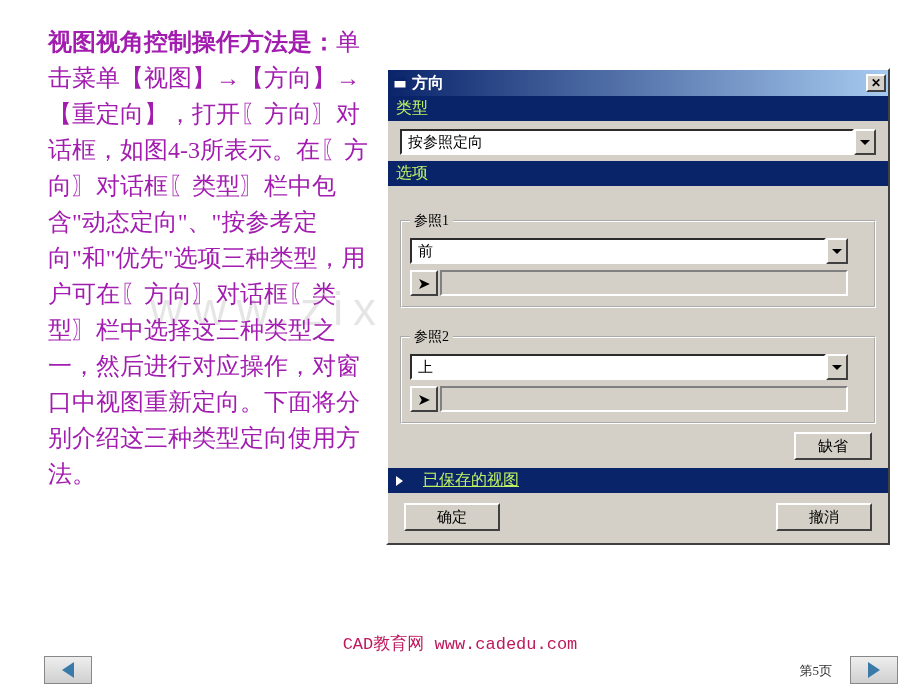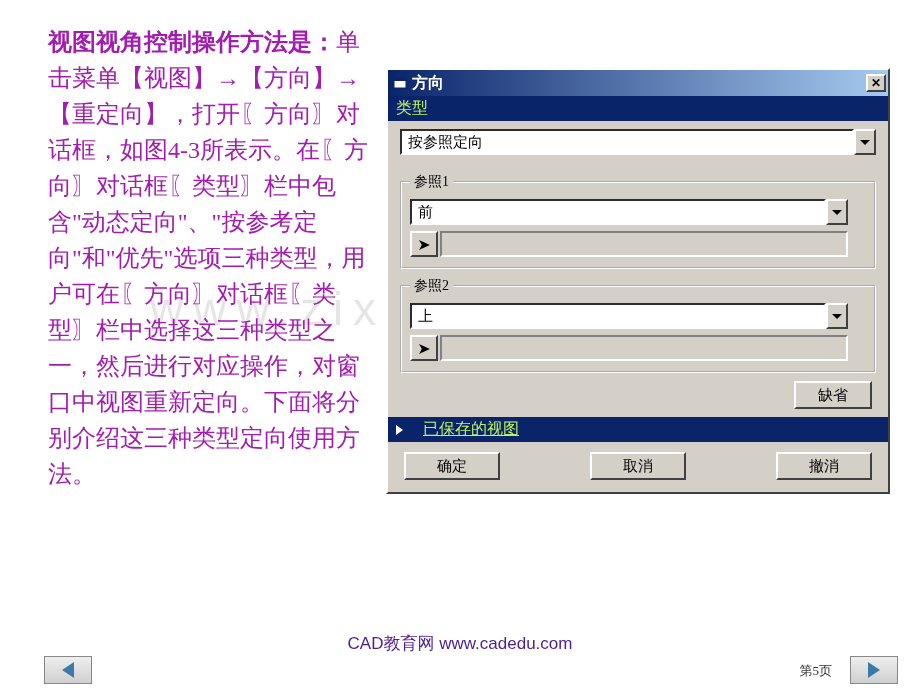--- a/index.html
+++ b/index.html
@@ -22,39 +22,39 @@
   .navy-label.saved { display: flex; align-items: center; gap: 20px; text-decoration: underline; }
   .navy-label .tri { display: inline-block; width: 0; height: 0; border-top: 5px solid transparent; border-bottom: 5px solid transparent; border-left: 7px solid #fff; }
 
   .section-body { padding: 6px 12px 0 12px; }
 
   .combo { display: flex; margin: 2px 0 6px 0; }
   .combo-input { flex: 1; height: 26px; background: #fff; border: 2px inset #d4d0c8; border-color: #808080 #ffffff #ffffff #808080; padding: 0 6px; font-size: 15px; font-family: "SimSun", serif; display: flex; align-items: center; }
   .combo-btn { width: 22px; height: 26px; background: #d4d0c8; border: 2px solid; border-color: #ffffff #404040 #404040 #ffffff; display: flex; align-items: center; justify-content: center; }
   .tri-down { width: 0; height: 0; border-left: 5px solid transparent; border-right: 5px solid transparent; border-top: 5px solid #000; }
 
-  fieldset.group { border: 2px groove #fff; margin: 6px 0 8px 0; padding: 6px 26px 10px 8px; }
+  fieldset.group { border: 2px groove #fff; margin: 20px 0 8px 0; padding: 6px 26px 10px 8px; }
   fieldset.group legend { font-size: 14px; font-family: "SimSun", serif; padding: 0 4px; }
 
   .iconrow { display: flex; margin-top: 4px; }
   .pickbtn { width: 28px; height: 26px; background: #d4d0c8; border: 2px solid; border-color: #ffffff #404040 #404040 #ffffff; display: flex; align-items: center; justify-content: center; margin-right: 2px; }
   .arrow-cursor { font-size: 16px; color: #000; }
   .sunken-field { flex: 1; height: 26px; background: #d4d0c8; border: 2px solid; border-color: #808080 #ffffff #ffffff #808080; }
 
   .default-row { display: flex; justify-content: flex-end; padding: 0 16px 8px 16px; margin-left: 8px; }
   .btn { min-width: 78px; height: 28px; background: #d4d0c8; border: 2px solid; border-color: #ffffff #404040 #404040 #ffffff; font-size: 15px; font-family: "SimSun", serif; display: flex; align-items: center; justify-content: center; }
 
   .buttons-row { display: flex; justify-content: space-between; padding: 10px 16px 12px 16px; }
   .buttons-row .btn { width: 96px; }
 
   
   .watermark { position: absolute; left: 150px; top: 282px; font-size: 46px; letter-spacing: 10px; color: rgba(0,0,0,0.10); font-family: Arial, sans-serif; pointer-events: none; user-select: none; z-index: 0; font-weight: 300; }
 
   
-  .footer-text { position: absolute; left: 0; width: 920px; top: 632px; text-align: center; font-size: 17px; color: #4c1d95; font-family: Liberation Sans, sans-serif; }
+  .footer-text { position: absolute; left: 0; width: 920px; top: 632px; text-align: center; font-size: 17px; color: #be185d; font-family: Liberation Mono, monospace; }
 
   .page-number { position: absolute; right: 88px; bottom: 10px; font-size: 13px; color: #333; font-family: "SimSun", serif; }
 
   .nav-btn { position: absolute; bottom: 6px; width: 48px; height: 28px; background: linear-gradient(#eeeeee, #cfcfcf); border: 1px solid #888; display: flex; align-items: center; justify-content: center; }
   .nav-prev { left: 44px; }
   .nav-next { right: 22px; }
   .tri-left { width: 0; height: 0; border-top: 8px solid transparent; border-bottom: 8px solid transparent; border-right: 12px solid #3a7aa8; }
   .tri-right { width: 0; height: 0; border-top: 8px solid transparent; border-bottom: 8px solid transparent; border-left: 12px solid #3a7aa8; }
 </style>
 </head>
@@ -85,20 +85,21 @@
     <div class="navy-label">类型</div>
     <div class="section-body">
       <div class="combo">
         <div class="combo-input">按参照定向</div>
         <div class="combo-btn">
             <span class="tri-down"></span>
           </div>
       </div>
     </div>
 
+    <div class="navy-label">选项</div>
     <div class="section-body">
 
       <fieldset class="group">
         <legend>参照1</legend>
         <div class="combo">
           <div class="combo-input">前</div>
           <div class="combo-btn">
               <span class="tri-down"></span>
             </div>
         </div>
@@ -132,21 +133,20 @@
       <div class="btn">缺省</div>
     </div>
 
     <div class="navy-label saved">
       <span class="tri"></span>
       <span>已保存的视图</span>
     </div>
 
     <div class="buttons-row">
       <div class="btn">确定</div>
-      <div class="btn">取消</div>
       <div class="btn">撤消</div>
     </div>
   </div>
 
   <div class="footer-text">CAD教育网 www.cadedu.com</div>
   <div class="page-number">第5页</div>
 
   <div class="nav-btn nav-prev">
       <span class="tri-left"></span>
     </div>

